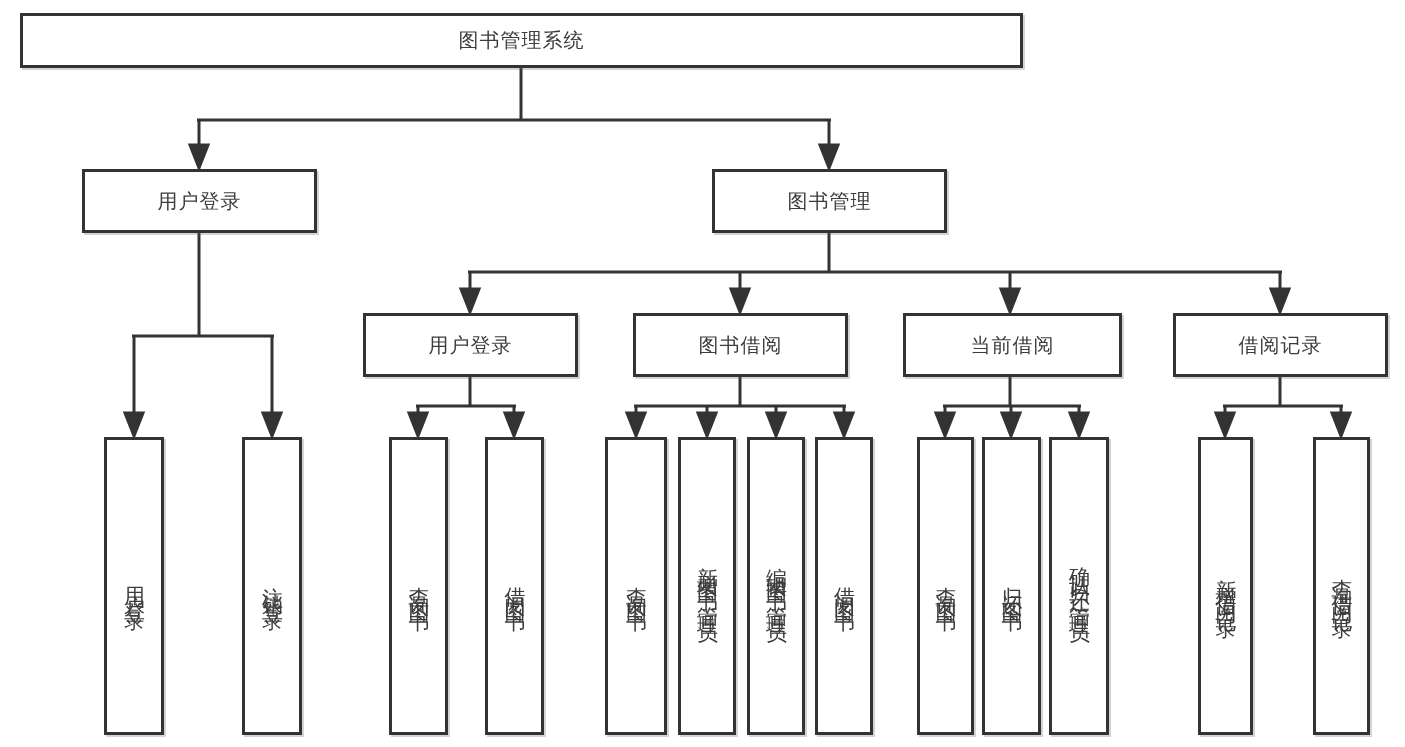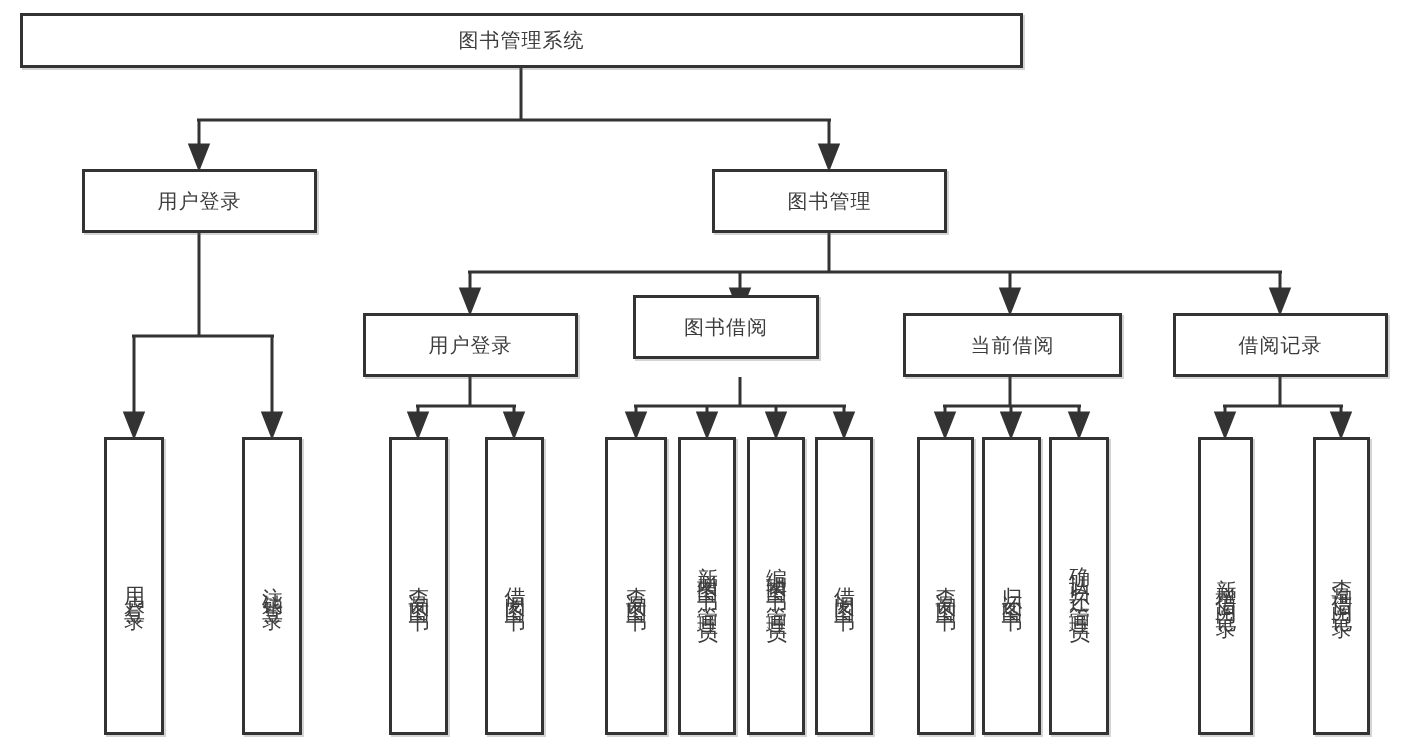--- a/index.html
+++ b/index.html
@@ -147,21 +147,21 @@
   <div class="node" style="left:82px;top:169px;width:235px;height:64px">
     <span class="h-label">用户登录</span>
   </div>
   <div class="node" style="left:712px;top:169px;width:235px;height:64px">
     <span class="h-label">图书管理</span>
   </div>
 
   <div class="node" style="left:363px;top:313px;width:215px;height:64px">
     <span class="h-label">用户登录</span>
   </div>
-  <div class="node" style="left:633px;top:295px;width:186px;height:64px">
+  <div class="node" style="left:633px;top:313px;width:215px;height:64px">
     <span class="h-label">图书借阅</span>
   </div>
   <div class="node" style="left:903px;top:313px;width:219px;height:64px">
     <span class="h-label">当前借阅</span>
   </div>
   <div class="node" style="left:1173px;top:313px;width:215px;height:64px">
     <span class="h-label">借阅记录</span>
   </div>
 
   <div class="node" style="left:104px;top:437px;width:60px;height:298px">

